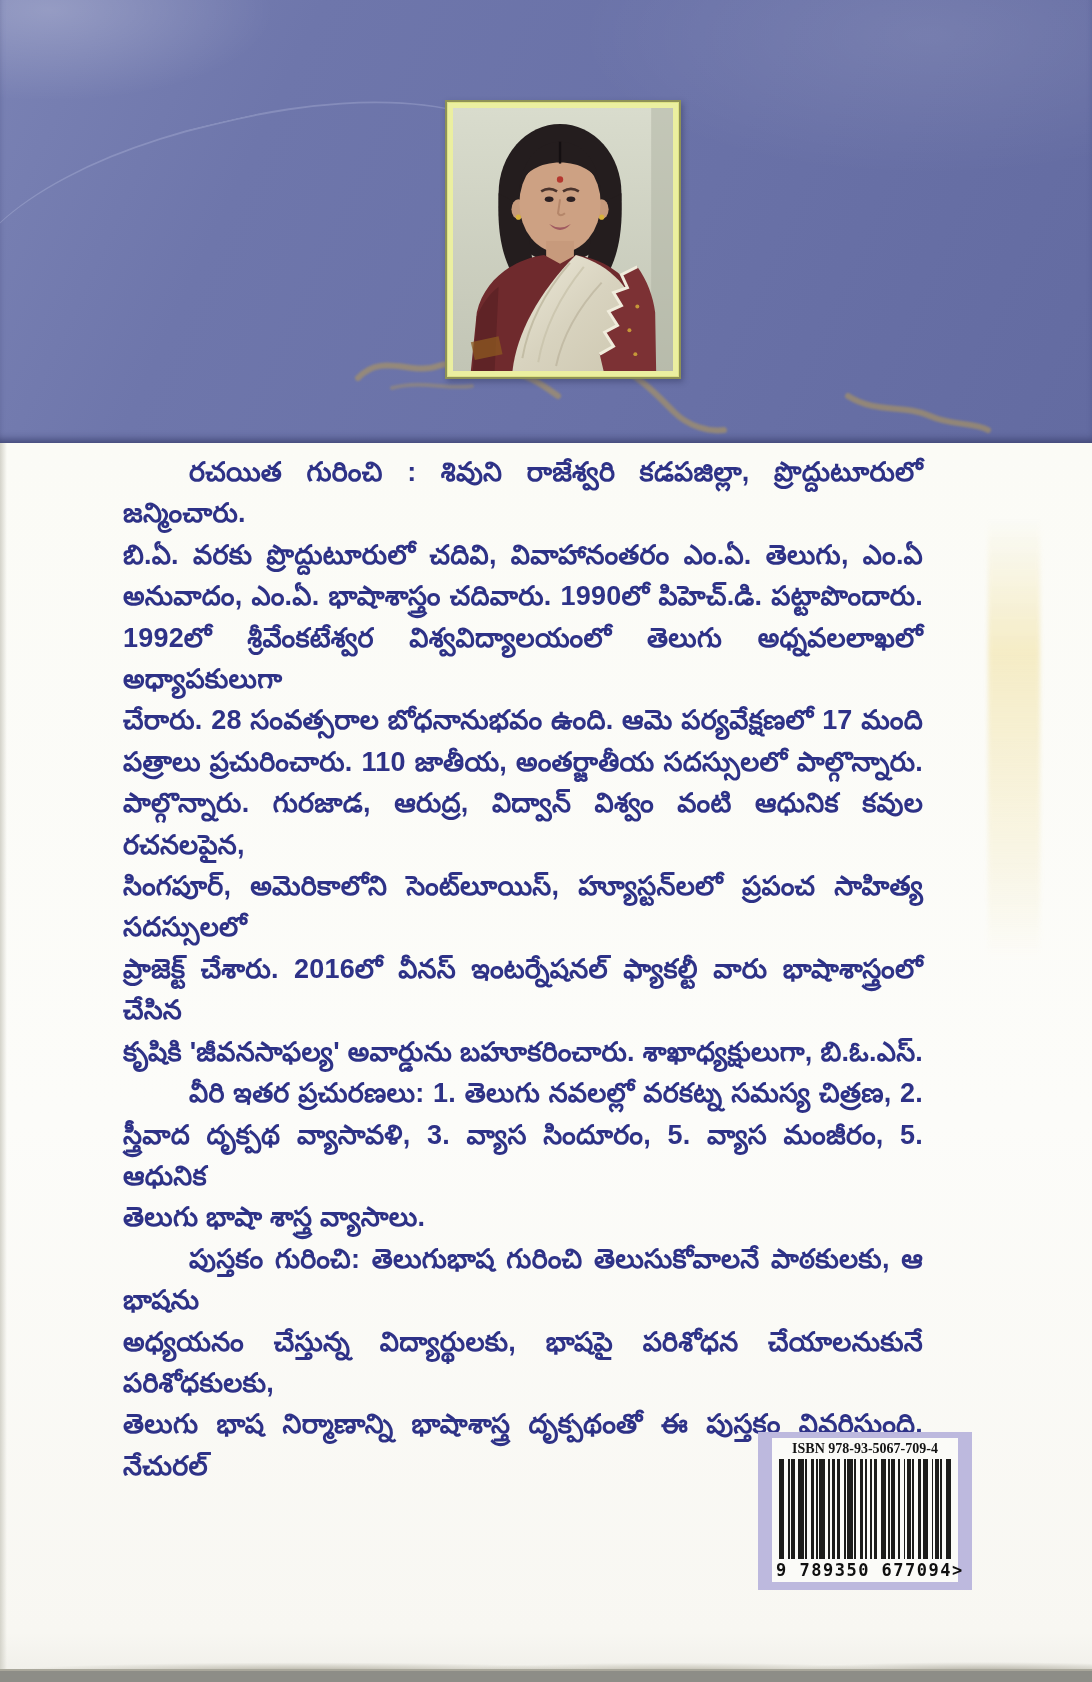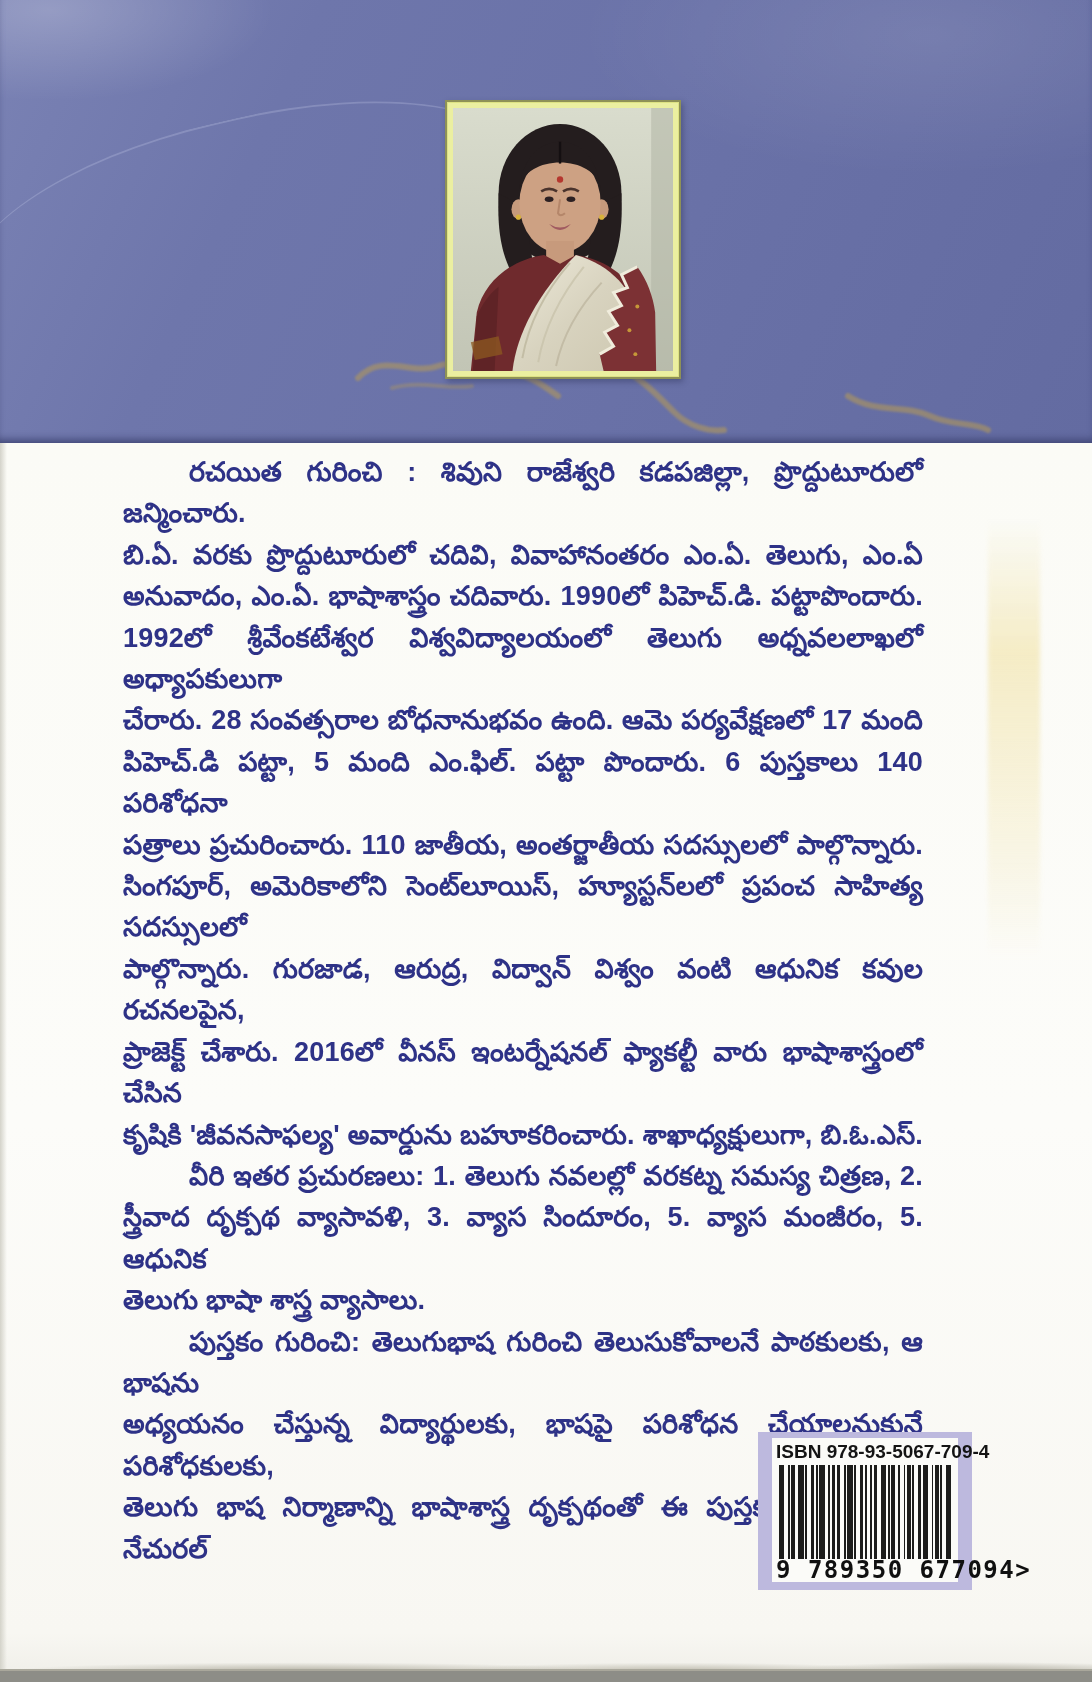--- a/index.html
+++ b/index.html
@@ -73,28 +73,28 @@
   
   .barcode-box{
     position:absolute;left:758px;top:1432px;width:214px;height:158px;
     background:#bdb9de;box-sizing:border-box;padding:6px 14px 8px;
   }
   .barcode-inner{
     background:#fbfbf8;width:100%;height:100%;box-sizing:border-box;
     padding:3px 4px 2px;display:flex;flex-direction:column;
   }
   .isbn-label{
-    font-family:Liberation Sans, sans-serif;font-weight:700;font-size:19px;
+    font-family:Liberation Serif, serif;font-weight:700;font-size:14px;
     color:#141414;text-align:center;white-space:nowrap;
   }
   .bars{flex:1;display:flex;align-items:stretch;margin:2px 3px 0;}
   .bars span{display:block;height:100%;}
   .bar{background:#1d1d1b;}
   .digits-row{
-    font-family:"DejaVu Sans Mono",monospace;font-weight:700;font-size:24px;
+    font-family:"DejaVu Sans Mono",monospace;font-weight:700;font-size:17px;
     color:#101010;display:flex;justify-content:space-between;align-items:flex-end;
     margin-top:1px;line-height:20px;
   }
   .digits-main{letter-spacing:1.5px;white-space:pre;}
 </style>
 </head>
 <body>
 
 <div class="blue-band">
   <div class="crease1"></div>
@@ -166,24 +166,23 @@
 <div class="page"></div>
 <div class="page-left-edge"></div>
 <div class="paper-streak"></div>
 
 <div class="text-block">
     <div class="tline indent">రచయిత గురించి : శివుని రాజేశ్వరి కడపజిల్లా, ప్రొద్దుటూరులో జన్మించారు.</div>
     <div class="tline">బి.ఏ. వరకు ప్రొద్దుటూరులో చదివి, వివాహానంతరం ఎం.ఏ. తెలుగు, ఎం.ఏ</div>
     <div class="tline">అనువాదం, ఎం.ఏ. భాషాశాస్త్రం చదివారు. 1990లో పిహెచ్.డి. పట్టాపొందారు.</div>
     <div class="tline">1992లో శ్రీవేంకటేశ్వర విశ్వవిద్యాలయంలో తెలుగు అధ్నవలలాఖలో అధ్యాపకులుగా</div>
     <div class="tline">చేరారు. 28 సంవత్సరాల బోధనానుభవం ఉంది. ఆమె పర్యవేక్షణలో 17 మంది</div>
-    <div class="tline">పిహెచ్.డి పట్టా, 5 మంది ఎం.ఫిల్. పట్టా పొందారు. 6 పుస్తకాలు 140 పరిశోధనా</div>
     <div class="tline">పత్రాలు ప్రచురించారు. 110 జాతీయ, అంతర్జాతీయ సదస్సులలో పాల్గొన్నారు.</div>
+    <div class="tline">పాల్గొన్నారు. గురజాడ, ఆరుద్ర, విద్వాన్ విశ్వం వంటి ఆధునిక కవుల రచనలపైన,</div>
     <div class="tline">సింగపూర్, అమెరికాలోని సెంట్‌లూయిస్, హ్యూస్టన్‌లలో ప్రపంచ సాహిత్య సదస్సులలో</div>
-    <div class="tline">పాల్గొన్నారు. గురజాడ, ఆరుద్ర, విద్వాన్ విశ్వం వంటి ఆధునిక కవుల రచనలపైన,</div>
     <div class="tline">ప్రాజెక్ట్ చేశారు. 2016లో వీనస్ ఇంటర్నేషనల్ ఫ్యాకల్టీ వారు భాషాశాస్త్రంలో చేసిన</div>
     <div class="tline">కృషికి 'జీవనసాఫల్య' అవార్డును బహూకరించారు. శాఖాధ్యక్షులుగా, బి.ఓ.ఎస్.</div>
     <div class="tline indent">వీరి ఇతర ప్రచురణలు: 1. తెలుగు నవలల్లో వరకట్న సమస్య చిత్రణ, 2.</div>
     <div class="tline">స్త్రీవాద దృక్పథ వ్యాసావళి, 3. వ్యాస సిందూరం, 5. వ్యాస మంజీరం, 5. ఆధునిక</div>
     <div class="tline nojust">తెలుగు భాషా శాస్త్ర వ్యాసాలు.</div>
     <div class="tline indent">పుస్తకం గురించి: తెలుగుభాష గురించి తెలుసుకోవాలనే పాఠకులకు, ఆ భాషను</div>
     <div class="tline">అధ్యయనం చేస్తున్న విద్యార్థులకు, భాషపై పరిశోధన చేయాలనుకునే పరిశోధకులకు,</div>
     <div class="tline">తెలుగు భాష నిర్మాణాన్ని భాషాశాస్త్ర దృక్పథంతో ఈ పుస్తకం వివరిస్తుంది. నేచురల్</div>
   </div>
 

